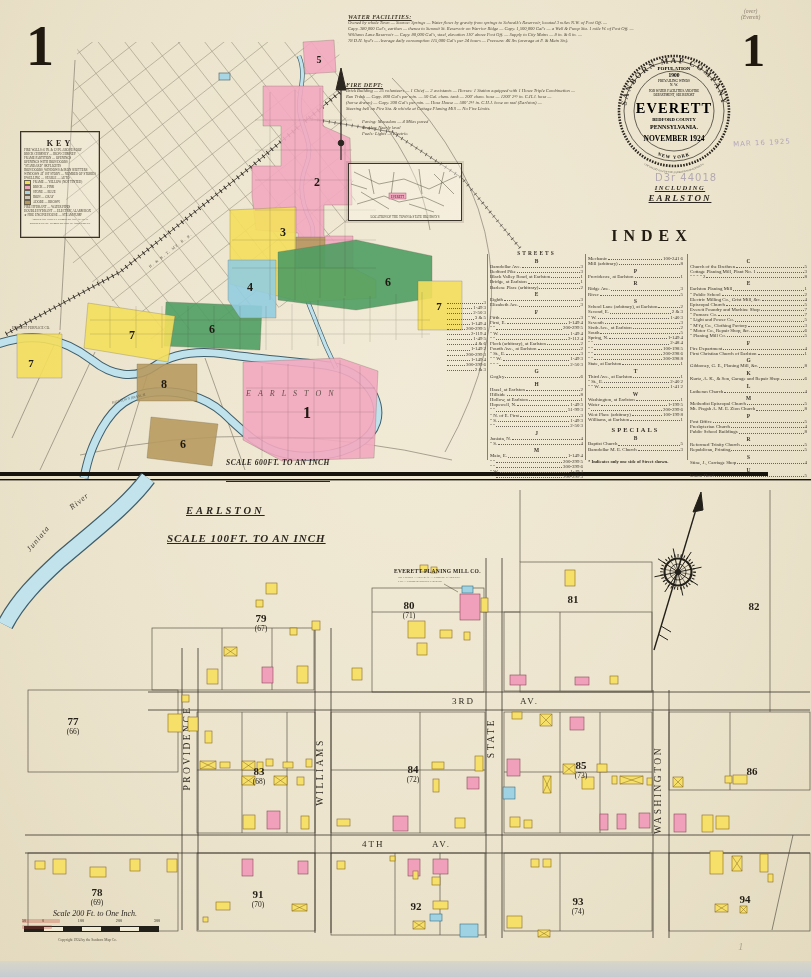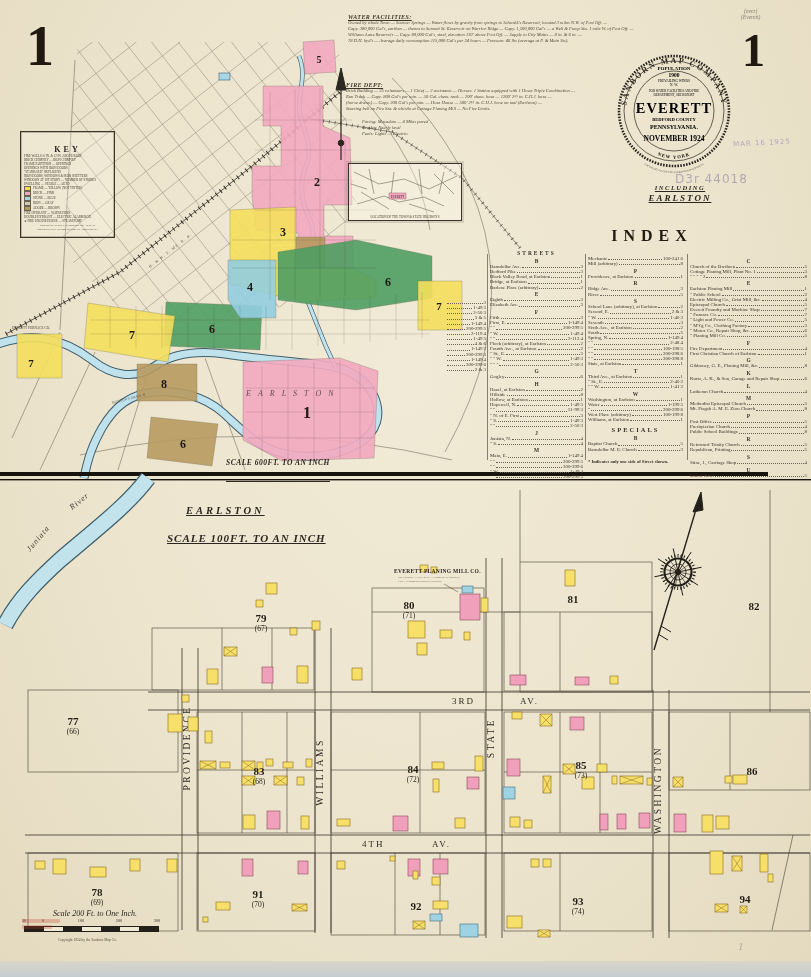--- a/index.html
+++ b/index.html
@@ -6,26 +6,26 @@
   .sheet{position:relative;width:811px;height:977px;overflow:hidden;
     background:radial-gradient(ellipse at 50% 38%,#f1ead6 0%,#ece4cd 55%,#e3dabf 100%);
     font-family:"Liberation Serif",serif;color:#2b2620;}
   .abs{position:absolute;}
   .pagenum{position:absolute;font-weight:bold;color:#1f1910;font-family:"Liberation Serif",serif;}
   .pg-left{left:26px;top:14px;font-size:56px;}
   .pg-right{left:742px;top:24px;font-size:46px;}
   .corner-note{left:741px;top:8px;font-size:5.5px;font-style:italic;color:#75695c;opacity:.85;text-align:center;line-height:6px;}
   .stamp{position:absolute;font-family:"DejaVu Sans",sans-serif;letter-spacing:1px;}
   .stamp-date{left:733px;top:139px;font-size:7px;color:#8d7fb3;opacity:.6;transform:rotate(-3deg);}
-  .stamp-id{left:655px;top:172px;font-size:12px;color:#84789c;opacity:.55;margin-left:20px;}
+  .stamp-id{left:655px;top:172px;font-size:10px;color:#84789c;opacity:.55;}
   
   .note-title{font-size:6px;font-weight:bold;font-style:italic;text-decoration:underline;color:#3e3628;letter-spacing:.4px;}
   .script-line{font-size:4.6px;font-style:italic;color:#50483a;line-height:6.1px;white-space:nowrap;}
   
-  .key-box{left:20px;top:131px;width:95px;height:107px;border:1.2px solid #3a342b;box-shadow:inset 0 0 0 .5px #8b8370;background:rgba(255,252,240,.25);padding:14px 3px;box-sizing:border-box;}
+  .key-box{left:20px;top:131px;width:80px;height:107px;border:1.2px solid #3a342b;box-shadow:inset 0 0 0 .5px #8b8370;background:rgba(255,252,240,.25);padding:8px 3px;box-sizing:border-box;}
   .key-title{text-align:center;font-weight:bold;font-size:8px;letter-spacing:3px;line-height:8px;}
   .key-line{font-size:3.1px;line-height:4px;color:#474032;white-space:nowrap;overflow:hidden;}
   .key-color{display:flex;align-items:center;font-size:3.1px;line-height:4.4px;color:#474032;}
   .key-chip{display:inline-block;width:5px;height:3px;margin-right:2px;border:.4px solid #6b6350;}
   .key-foot{font-size:2.9px;font-style:italic;text-align:center;line-height:3.6px;color:#474032;margin-top:1px;}
   
   .index-title{left:572px;top:227px;width:160px;text-align:center;font-size:16px;font-weight:bold;letter-spacing:6px;color:#221c12;}
   .ix-col{position:absolute;font-family:"Liberation Serif",serif;color:#3a332a;}
   .ix-header{text-align:center;font-weight:bold;font-size:5.4px;letter-spacing:2px;margin-bottom:2px;}
   .ix-h{text-align:center;font-weight:bold;font-size:5.4px;line-height:6px;margin-top:1.5px;}

